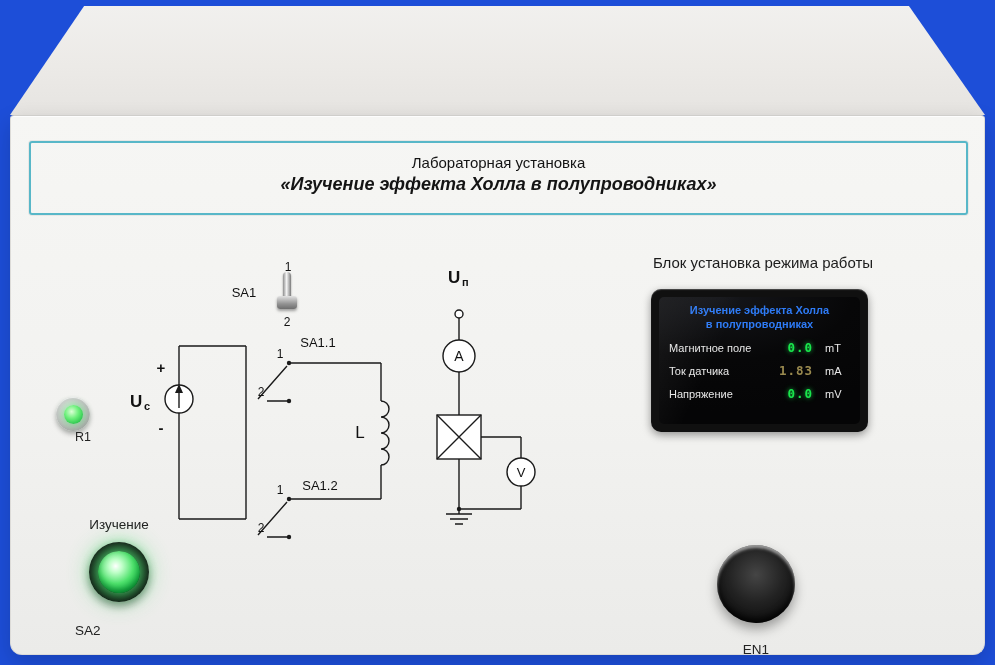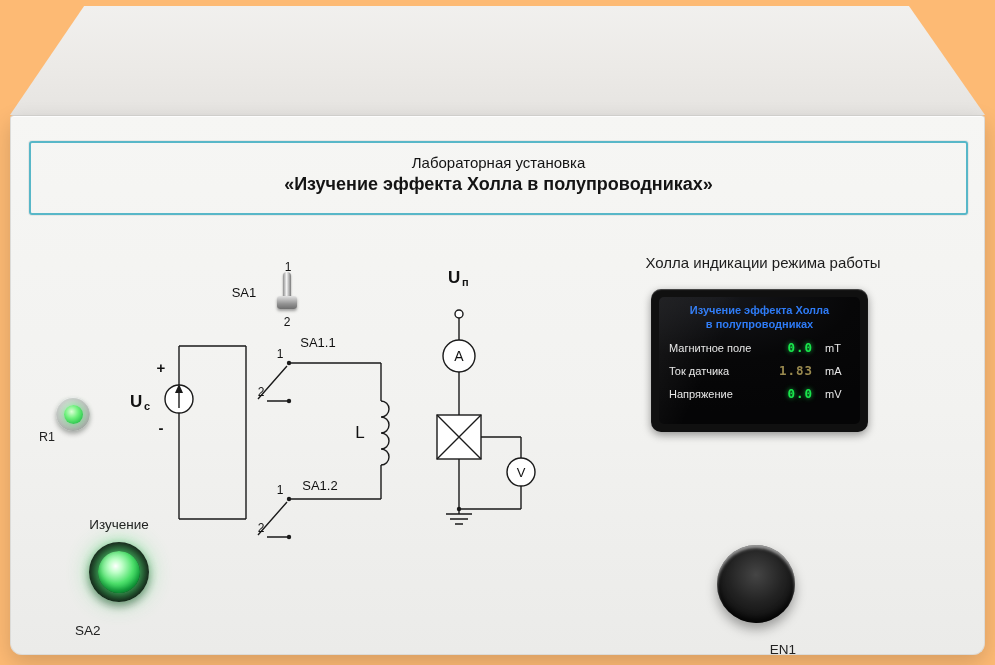--- a/index.html
+++ b/index.html
@@ -1,17 +1,17 @@
 <!DOCTYPE html>
 <html><head>
 <meta charset="utf-8">
 <style>
   html,body{margin:0;padding:0;background:#ffffff;}
   body{font-family:"Liberation Sans","DejaVu Sans",sans-serif;}
-  .scene{position:relative;width:995px;height:665px;background:#fdba74;overflow:hidden;}
+  .scene{position:relative;width:995px;height:665px;background:#1d4ed8;overflow:hidden;}
 
   
   .device-top{
     position:absolute;left:10px;top:6px;width:975px;height:109px;
     background:linear-gradient(180deg,#f1f0ee 0%,#eceae7 55%,#e6e4e1 100%);
     clip-path:polygon(7.6% 0,92.2% 0,100% 100%,0 100%);
   }
   .front-panel{
     position:absolute;left:10px;top:115px;width:975px;height:540px;
     background:linear-gradient(180deg,#f6f6f4 0%,#f2f2f0 55%,#ebebe9 100%);
@@ -22,21 +22,21 @@
   }
 
   
   .title-box{
     position:absolute;left:18px;top:25px;width:939px;height:74px;
     border:2px solid #58b7c8;border-radius:3px;
     box-shadow:0 0 0 1px #e7e7e5;
     text-align:center;box-sizing:border-box;color:#141414;
   }
   .title-line1{margin-top:11px;font-size:15px;}
-  .title-line2{margin-top:3px;font-size:18px;font-weight:bold;}
+  .title-line2{margin-top:3px;font-size:18px;font-weight:bold;font-style:italic;}
 
   
   .schematic{position:absolute;left:0;top:0;pointer-events:none;}
 
   
   .toggle{position:absolute;left:264px;top:156px;width:24px;height:40px;}
   .toggle-lever{
     position:absolute;left:8px;top:0;width:8px;height:26px;
     border-radius:4px 4px 2px 2px;
     background:linear-gradient(90deg,#8f8f8f,#f4f4f4 45%,#7b7b7b);
@@ -53,21 +53,21 @@
     position:absolute;left:45px;top:281px;width:34px;height:34px;border-radius:50%;
     background:radial-gradient(circle at 42% 38%,#ececec 0%,#bdbdbd 55%,#878787 100%);
     box-shadow:0 3px 5px rgba(0,0,0,.3), inset 0 1px 1px rgba(255,255,255,.8);
     display:flex;align-items:center;justify-content:center;
   }
   .knob-r1-cap{
     width:19px;height:19px;border-radius:50%;
     background:radial-gradient(circle at 40% 35%,#dcffd6 0%,#6ef07c 40%,#2fc850 75%,#189a37 100%);
     box-shadow:0 0 9px rgba(80,230,110,.85);
   }
-  .r1-name{position:absolute;left:28px;top:314px;width:52px;text-align:left;font-size:12.5px;color:#222;}
+  .r1-name{position:absolute;left:28px;top:314px;width:52px;text-align:right;font-size:12.5px;color:#222;}
 
   
   .indicator-heading{position:absolute;left:612px;top:138px;width:280px;text-align:center;font-size:15px;color:#1c1c1c;}
   .screen{
     position:absolute;left:640px;top:173px;width:217px;height:143px;
     background:#101010;border-radius:10px;padding:8px;box-sizing:border-box;
     box-shadow:0 3px 9px rgba(0,0,0,.4), inset 0 1px 1px rgba(255,255,255,.25);
   }
   .screen-inner{
     position:relative;width:100%;height:100%;border-radius:5px;overflow:hidden;
@@ -104,21 +104,21 @@
   }
   .power-name{position:absolute;left:64px;top:507px;width:80px;text-align:left;font-size:13.5px;color:#222;}
 
   
   .encoder{
     position:absolute;left:706px;top:429px;width:78px;height:78px;border-radius:50%;
     background:radial-gradient(circle at 50% 38%,#454545 0%,#222 45%,#0c0c0c 82%);
     box-shadow:inset 0 3px 3px rgba(255,255,255,.55), inset 0 -4px 6px rgba(0,0,0,.8), 0 6px 12px rgba(0,0,0,.35);
     cursor:pointer;
   }
-  .encoder-name{position:absolute;left:705px;top:526px;width:80px;text-align:right;font-size:13.5px;color:#222;}
+  .encoder-name{position:absolute;left:705px;top:526px;width:80px;text-align:center;font-size:13.5px;color:#222;}
 
   svg text{font-family:"Liberation Sans","DejaVu Sans",sans-serif;}
 </style>
 </head>
 <body>
 
 <div class="scene">
   <div class="device-top"></div>
 
   <div class="front-panel">
@@ -183,21 +183,21 @@
     <div class="toggle">
       <div class="toggle-lever"></div>
       <div class="toggle-base"></div>
     </div>
 
     <div class="knob-r1">
       <span class="knob-r1-cap"></span>
     </div>
     <div class="r1-name">R1</div>
 
-    <div class="indicator-heading">Холла индикации режима работы</div>
+    <div class="indicator-heading">Блок установка режима работы</div>
     <div class="screen">
       <div class="screen-inner">
         <div class="screen-title">Изучение эффекта Холла</div>
         <div class="screen-title">в полупроводниках</div>
         <div class="screen-rows">
           <div class="srow">
             <span class="slabel">Магнитное поле</span>
             <span class="svalue">0.0</span>
             <span class="sunit">mT</span>
           </div>

